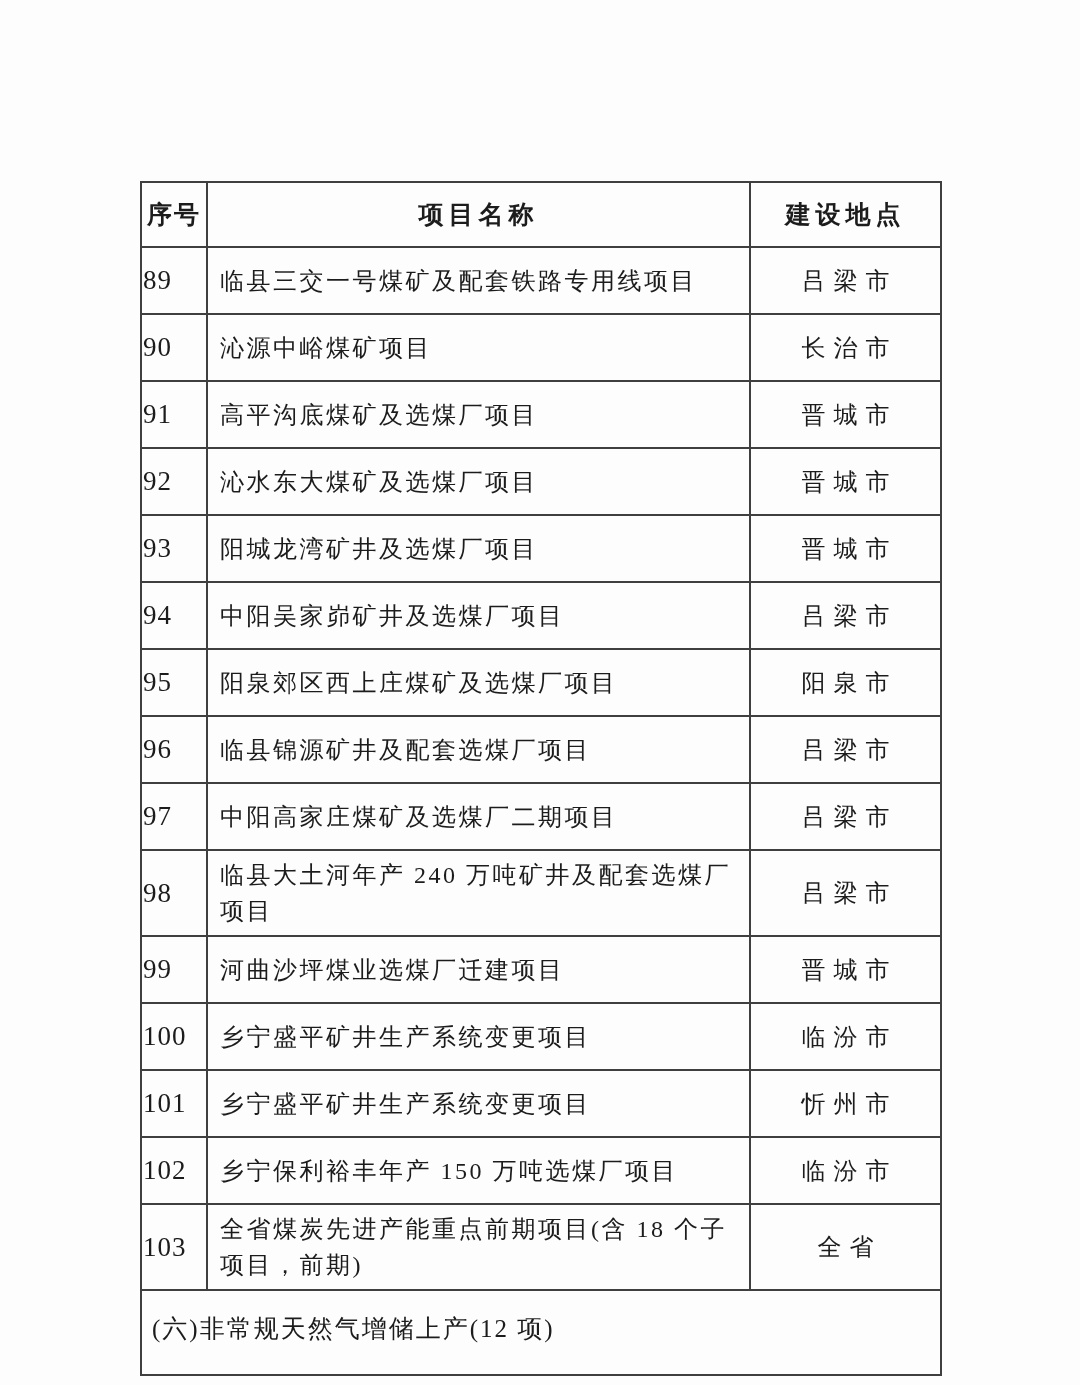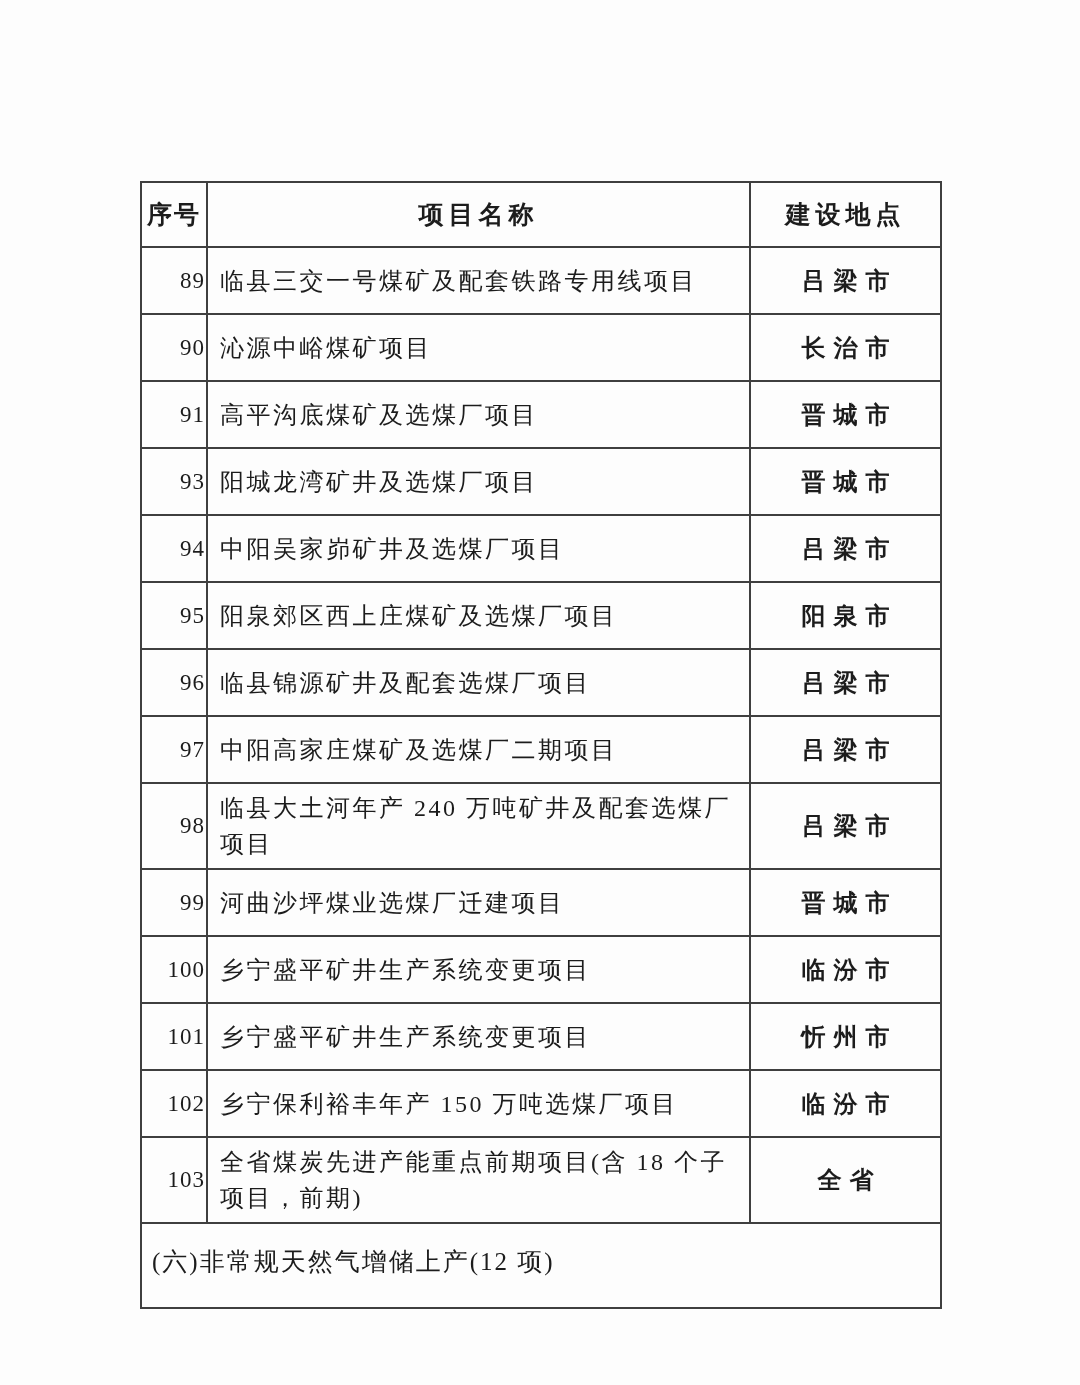--- a/index.html
+++ b/index.html
@@ -40,38 +40,37 @@
     font-weight: bold;
     font-size: 25px;
     text-align: center;
     color: var(--text-color);
   }
   th.th-no { letter-spacing: 2px; margin-left: 12px; }
   th.th-name { letter-spacing: 5px; }
   th.th-loc { letter-spacing: 5px; }
   .cell-no {
     height: 63px;
-    text-align: right;
-    font-size: 23px;
+    text-align: left;
+    font-size: 27px;
     letter-spacing: 1px;
     border-radius: 19px;
   }
   .cell-name {
     text-align: left;
     padding: 6px 0 6px 12px;
     font-size: 24px;
     letter-spacing: 2.5px;
     line-height: 36px;
   }
   .cell-loc {
     text-align: center;
     font-size: 24px;
     letter-spacing: 8px;
     text-indent: 8px;
-    font-weight: bold;
   }
   .cell-section {
     height: 63px;
     text-align: left;
     padding: 6px 10px 14px 10px;
     font-size: 25px;
     letter-spacing: 2px;
     font-weight: 500;
   }
 </style>
@@ -99,20 +98,25 @@
     <td class="cell-loc">吕梁市</td>
   </tr>
         <tr>
     <td class="cell-no">90</td>
     <td class="cell-name">沁源中峪煤矿项目</td>
     <td class="cell-loc">长治市</td>
   </tr>
         <tr>
     <td class="cell-no">91</td>
     <td class="cell-name">高平沟底煤矿及选煤厂项目</td>
+    <td class="cell-loc">晋城市</td>
+  </tr>
+        <tr>
+    <td class="cell-no">92</td>
+    <td class="cell-name">沁水东大煤矿及选煤厂项目</td>
     <td class="cell-loc">晋城市</td>
   </tr>
         <tr>
     <td class="cell-no">93</td>
     <td class="cell-name">阳城龙湾矿井及选煤厂项目</td>
     <td class="cell-loc">晋城市</td>
   </tr>
         <tr>
     <td class="cell-no">94</td>
     <td class="cell-name">中阳吴家峁矿井及选煤厂项目</td>

